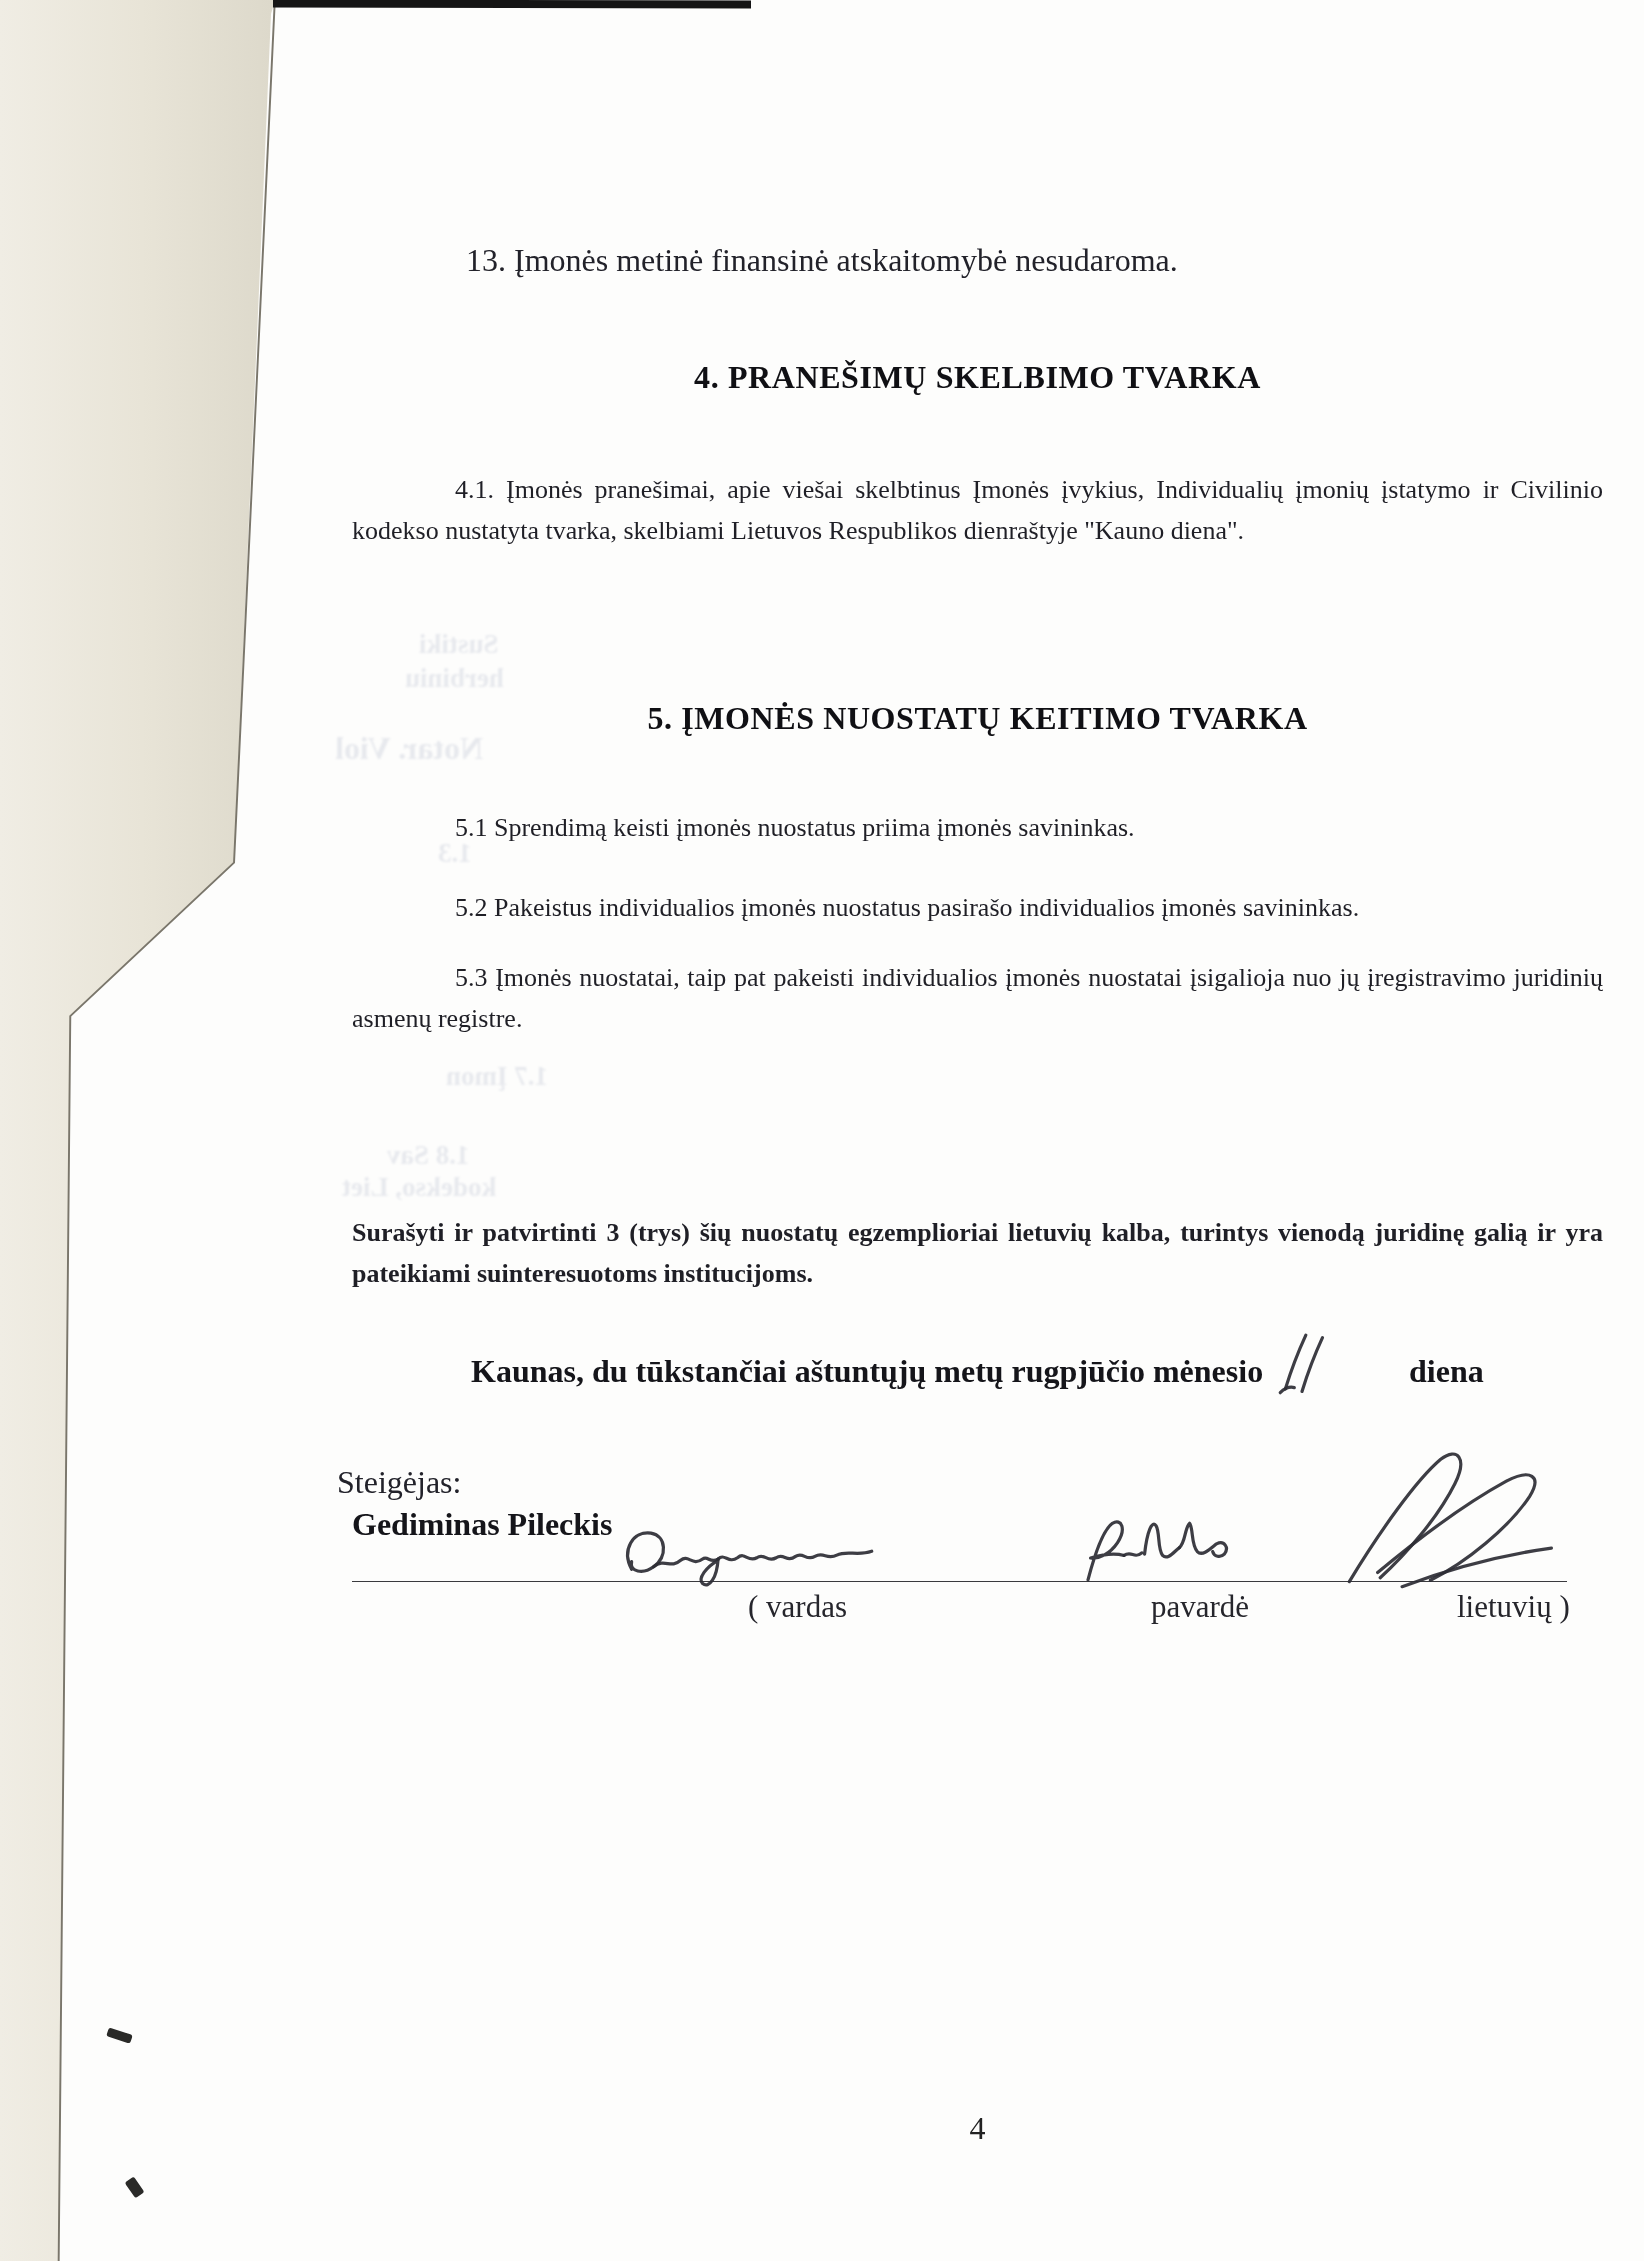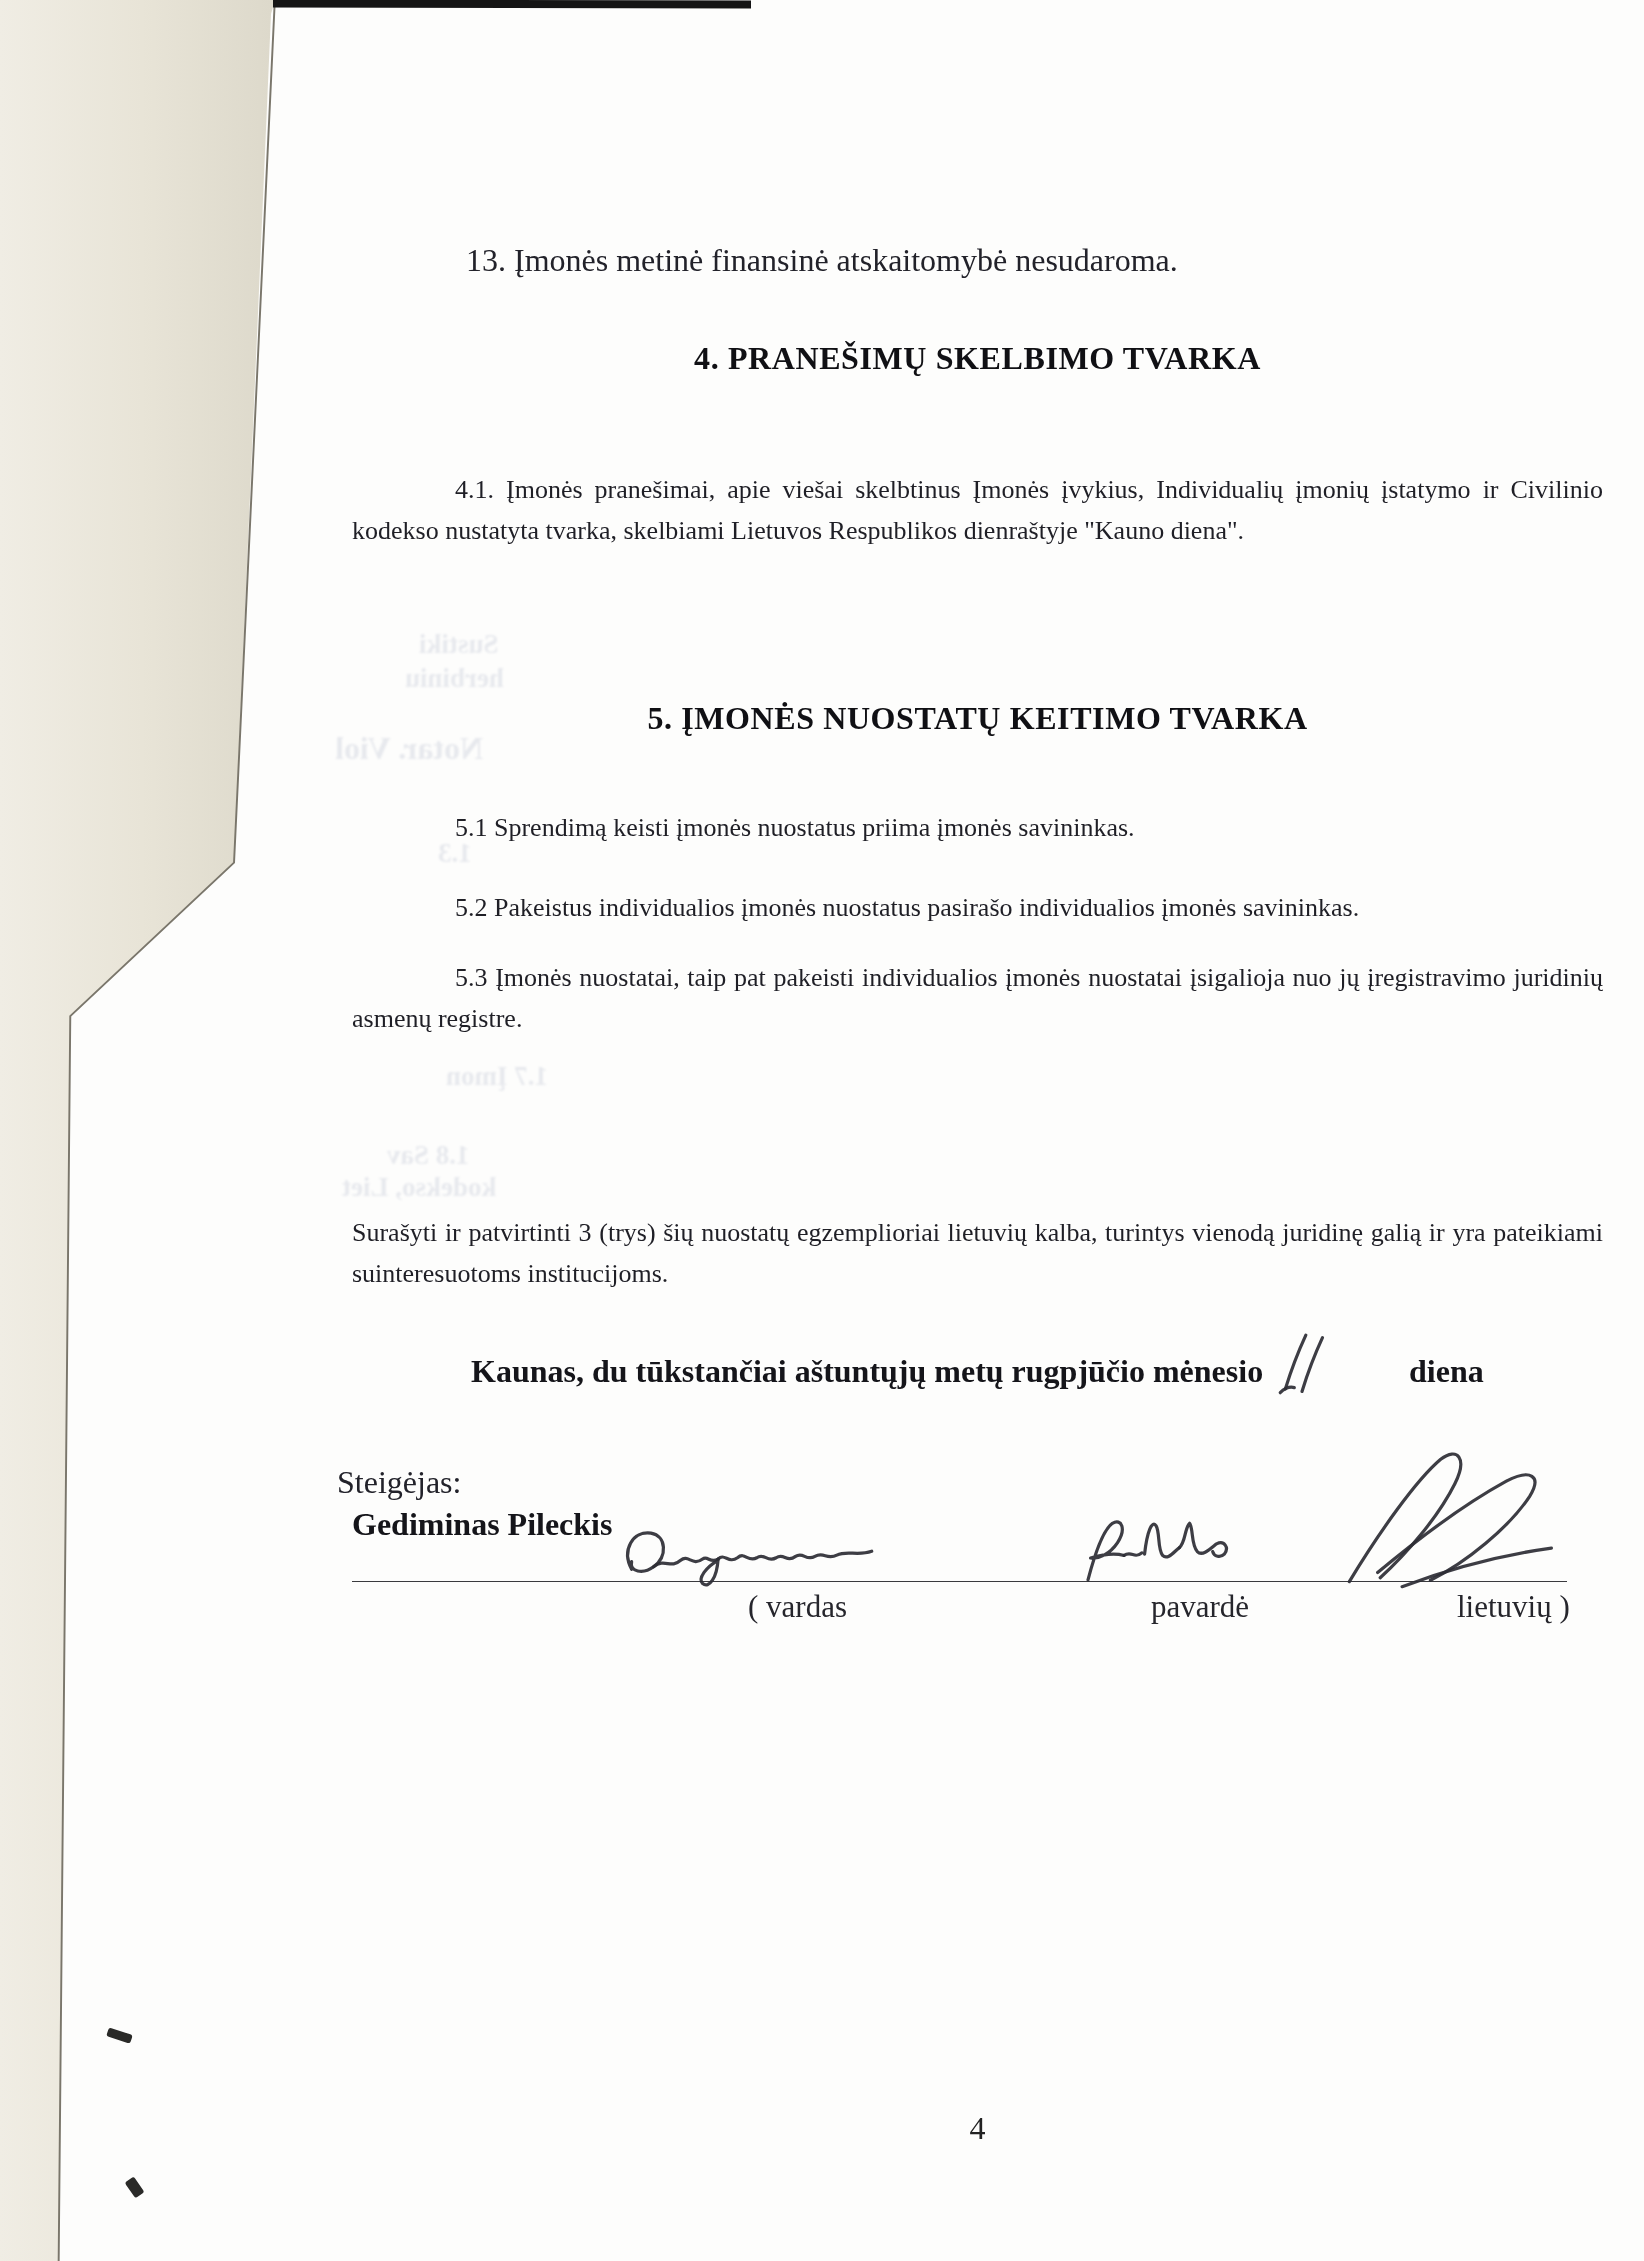--- a/index.html
+++ b/index.html
@@ -59,31 +59,31 @@
   <div class="bleed" style="left:419px; top:629px;">Sustiki</div>
   <div class="bleed" style="left:405px; top:663px;">herbiniu</div>
   <div class="bleed bleed-lg" style="left:335px; top:730px;">Notar. Viol</div>
   <div class="bleed" style="left:438px; top:838px;">1.3</div>
   <div class="bleed" style="left:446px; top:1061px;">1.7 Įmon</div>
   <div class="bleed" style="left:387px; top:1140px;">1.8 Sav</div>
   <div class="bleed" style="left:342px; top:1172px;">kodekso, Liet</div>
 
   <div class="txt" style="left:466px; top:240px;">13. Įmonės metinė finansinė atskaitomybė nesudaroma.</div>
 
-  <div class="heading" style="top:340px;">4. PRANEŠIMŲ SKELBIMO TVARKA</div>
+  <div class="heading" style="top:359px;">4. PRANEŠIMŲ SKELBIMO TVARKA</div>
 
   <div class="para indent" style="top:469px;">4.1. Įmonės pranešimai, apie viešai skelbtinus Įmonės įvykius, Individualių įmonių įstatymo ir Civilinio kodekso nustatyta tvarka, skelbiami Lietuvos Respublikos dienraštyje "Kauno diena".</div>
 
   <div class="heading" style="top:700px;">5. ĮMONĖS NUOSTATŲ KEITIMO TVARKA</div>
 
   <div class="para indent" style="top:807px;">5.1 Sprendimą keisti įmonės nuostatus priima įmonės savininkas.</div>
   <div class="para indent" style="top:887px;">5.2 Pakeistus individualios įmonės nuostatus pasirašo individualios įmonės savininkas.</div>
   <div class="para indent" style="top:957px;">5.3 Įmonės nuostatai, taip pat pakeisti individualios įmonės nuostatai įsigalioja nuo jų įregistravimo juridinių asmenų registre.</div>
 
-  <div class="para" style="top:1212px;">Surašyti ir patvirtinti 3 (trys) šių nuostatų egzemplioriai lietuvių kalba, turintys vienodą juridinę galią ir yra pateikiami suinteresuotoms institucijoms.</div>
+  <div class="para" style="top:1212px;font-weight:bold;">Surašyti ir patvirtinti 3 (trys) šių nuostatų egzemplioriai lietuvių kalba, turintys vienodą juridinę galią ir yra pateikiami suinteresuotoms institucijoms.</div>
 
   <div class="dateline" style="top:1353px;">Kaunas, du tūkstančiai aštuntųjų metų rugpjūčio mėnesio</div>
 
   <svg class="hand" style="left:1276px; top:1330px;" width="52" height="64" viewBox="0 0 80 100" aria-label="11">
     <path d="M14,92 C22,66 34,34 46,8"></path>
     <path d="M40,96 C48,70 60,38 72,12"></path>
     <path d="M6,98 C12,92 20,88 28,90"></path>
   </svg>
 
   <div class="dateline" style="left:1409px; top:1353px;">diena</div>

